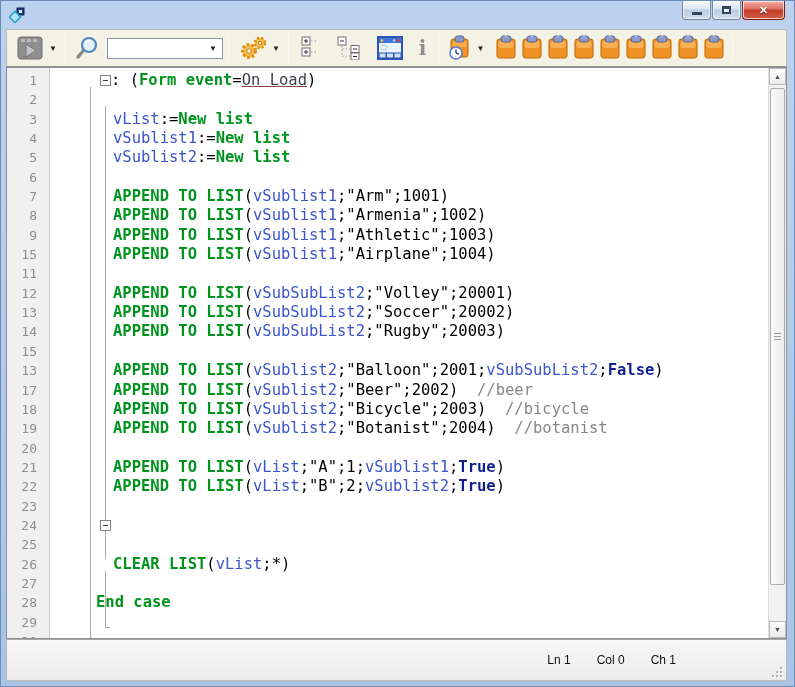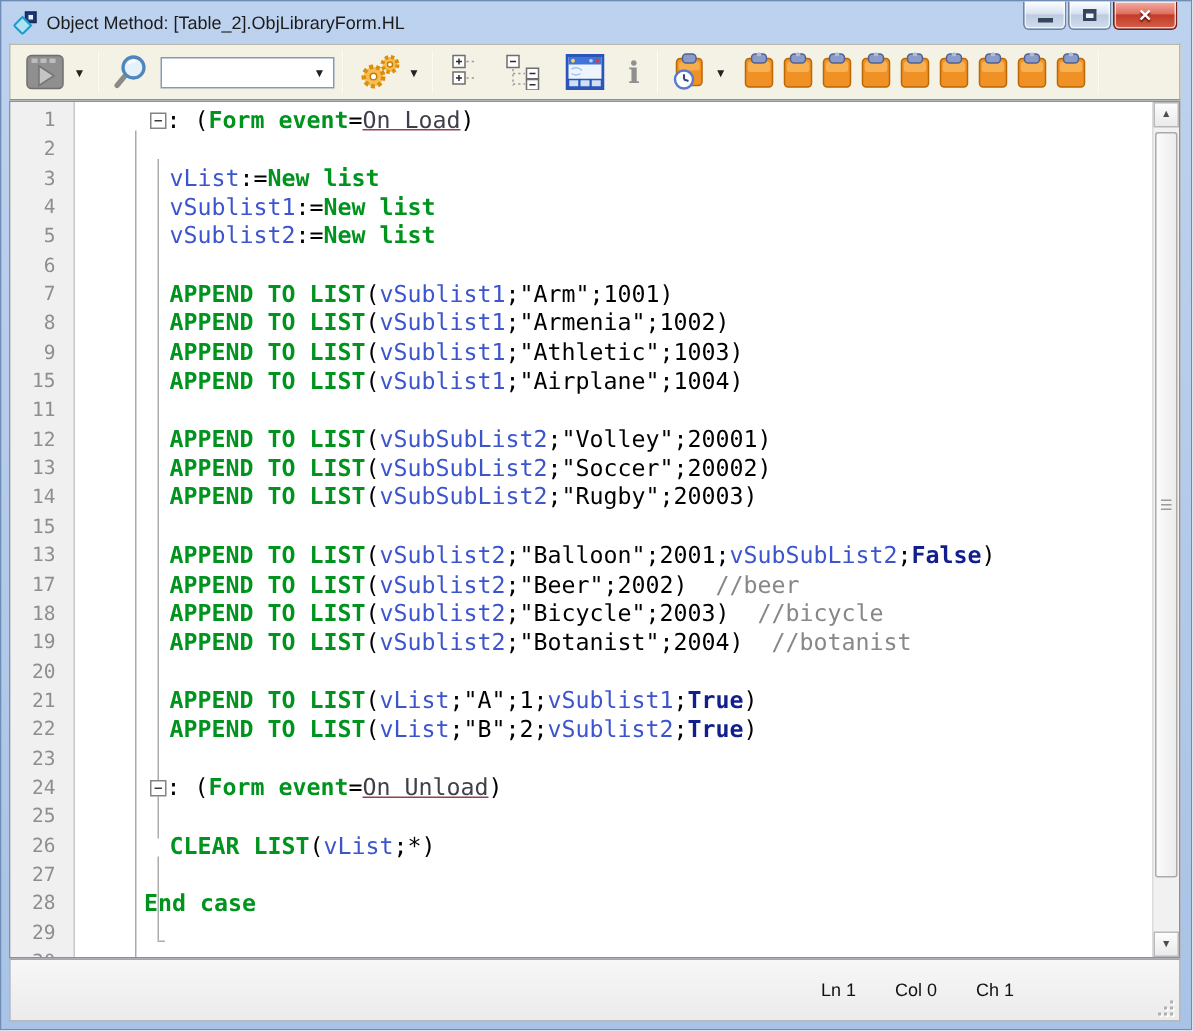--- a/index.html
+++ b/index.html
@@ -106,21 +106,20 @@
 <div class="win">
 
   <div class="titlebar">
     <svg class="title-icon" viewBox="0 0 17 16">
       <rect x="8" y="1" width="7" height="7" fill="#1d3a7c" stroke="#12264f"></rect>
       <rect x="10" y="3" width="3" height="3" fill="#e8f2fc"></rect>
       <g transform="rotate(45 6 10)">
         <rect x="2" y="6" width="8" height="8" fill="#aee2f4" stroke="#1d9ccc" stroke-width="1.4"></rect>
       </g>
     </svg>
-    <span class="title-text">Object Method: [Table_2].ObjLibraryForm.HL</span>
     <div class="winbtns">
       <div class="wbtn">
           <div class="glyph-min"></div>
         </div>
       <div class="wbtn">
           <div class="glyph-max"></div>
         </div>
       <div class="wbtn close">
           <span class="glyph-close">✕</span>
         </div>
@@ -342,21 +341,21 @@
         <div class="cl"><span class="ct i2"><span class="k">APPEND TO LIST</span><span class="p">(</span><span class="v">vSubSubList2</span><span class="p">;"Rugby";20003)</span></span></div>
         <div class="cl"></div>
         <div class="cl"><span class="ct i2"><span class="k">APPEND TO LIST</span><span class="p">(</span><span class="v">vSublist2</span><span class="p">;"Balloon";2001;</span><span class="v">vSubSubList2</span><span class="p">;</span><span class="b">False</span><span class="p">)</span></span></div>
         <div class="cl"><span class="ct i2"><span class="k">APPEND TO LIST</span><span class="p">(</span><span class="v">vSublist2</span><span class="p">;"Beer";2002)  </span><span class="c">//beer</span></span></div>
         <div class="cl"><span class="ct i2"><span class="k">APPEND TO LIST</span><span class="p">(</span><span class="v">vSublist2</span><span class="p">;"Bicycle";2003)  </span><span class="c">//bicycle</span></span></div>
         <div class="cl"><span class="ct i2"><span class="k">APPEND TO LIST</span><span class="p">(</span><span class="v">vSublist2</span><span class="p">;"Botanist";2004)  </span><span class="c">//botanist</span></span></div>
         <div class="cl"></div>
         <div class="cl"><span class="ct i2"><span class="k">APPEND TO LIST</span><span class="p">(</span><span class="v">vList</span><span class="p">;"A";1;</span><span class="v">vSublist1</span><span class="p">;</span><span class="b">True</span><span class="p">)</span></span></div>
         <div class="cl"><span class="ct i2"><span class="k">APPEND TO LIST</span><span class="p">(</span><span class="v">vList</span><span class="p">;"B";2;</span><span class="v">vSublist2</span><span class="p">;</span><span class="b">True</span><span class="p">)</span></span></div>
         <div class="cl"></div>
-        <div class="cl"><div class="fold f2"></div><span class="ct i1"><span class="p">: (</span><span class="k">Form event</span><span class="p">=</span><span class="n">On Unload</span><span class="p">)</span></span></div>
+        <div class="cl"><div class="fold f2"></div></div>
         <div class="cl"></div>
         <div class="cl"><span class="ct i2"><span class="k">CLEAR LIST</span><span class="p">(</span><span class="v">vList</span><span class="p">;*)</span></span></div>
         <div class="cl"></div>
         <div class="cl"><span class="ct i0"><span class="k">End case</span></span></div>
         <div class="guide" style="left: 40px; top: 19px; height: 555.15px;"></div>
         <div class="gtick" style="left: 40px; top: 574.15px; width: 6px;"></div>
         <div class="guide" style="left: 55px; top: 38.35px; height: 452.4px;"></div>
         <div class="guide" style="left: 55px; top: 502.75px; height: 56.05px;"></div>
         <div class="gtick" style="left: 55px; top: 558.8px; width: 5px;"></div>
       </div>

